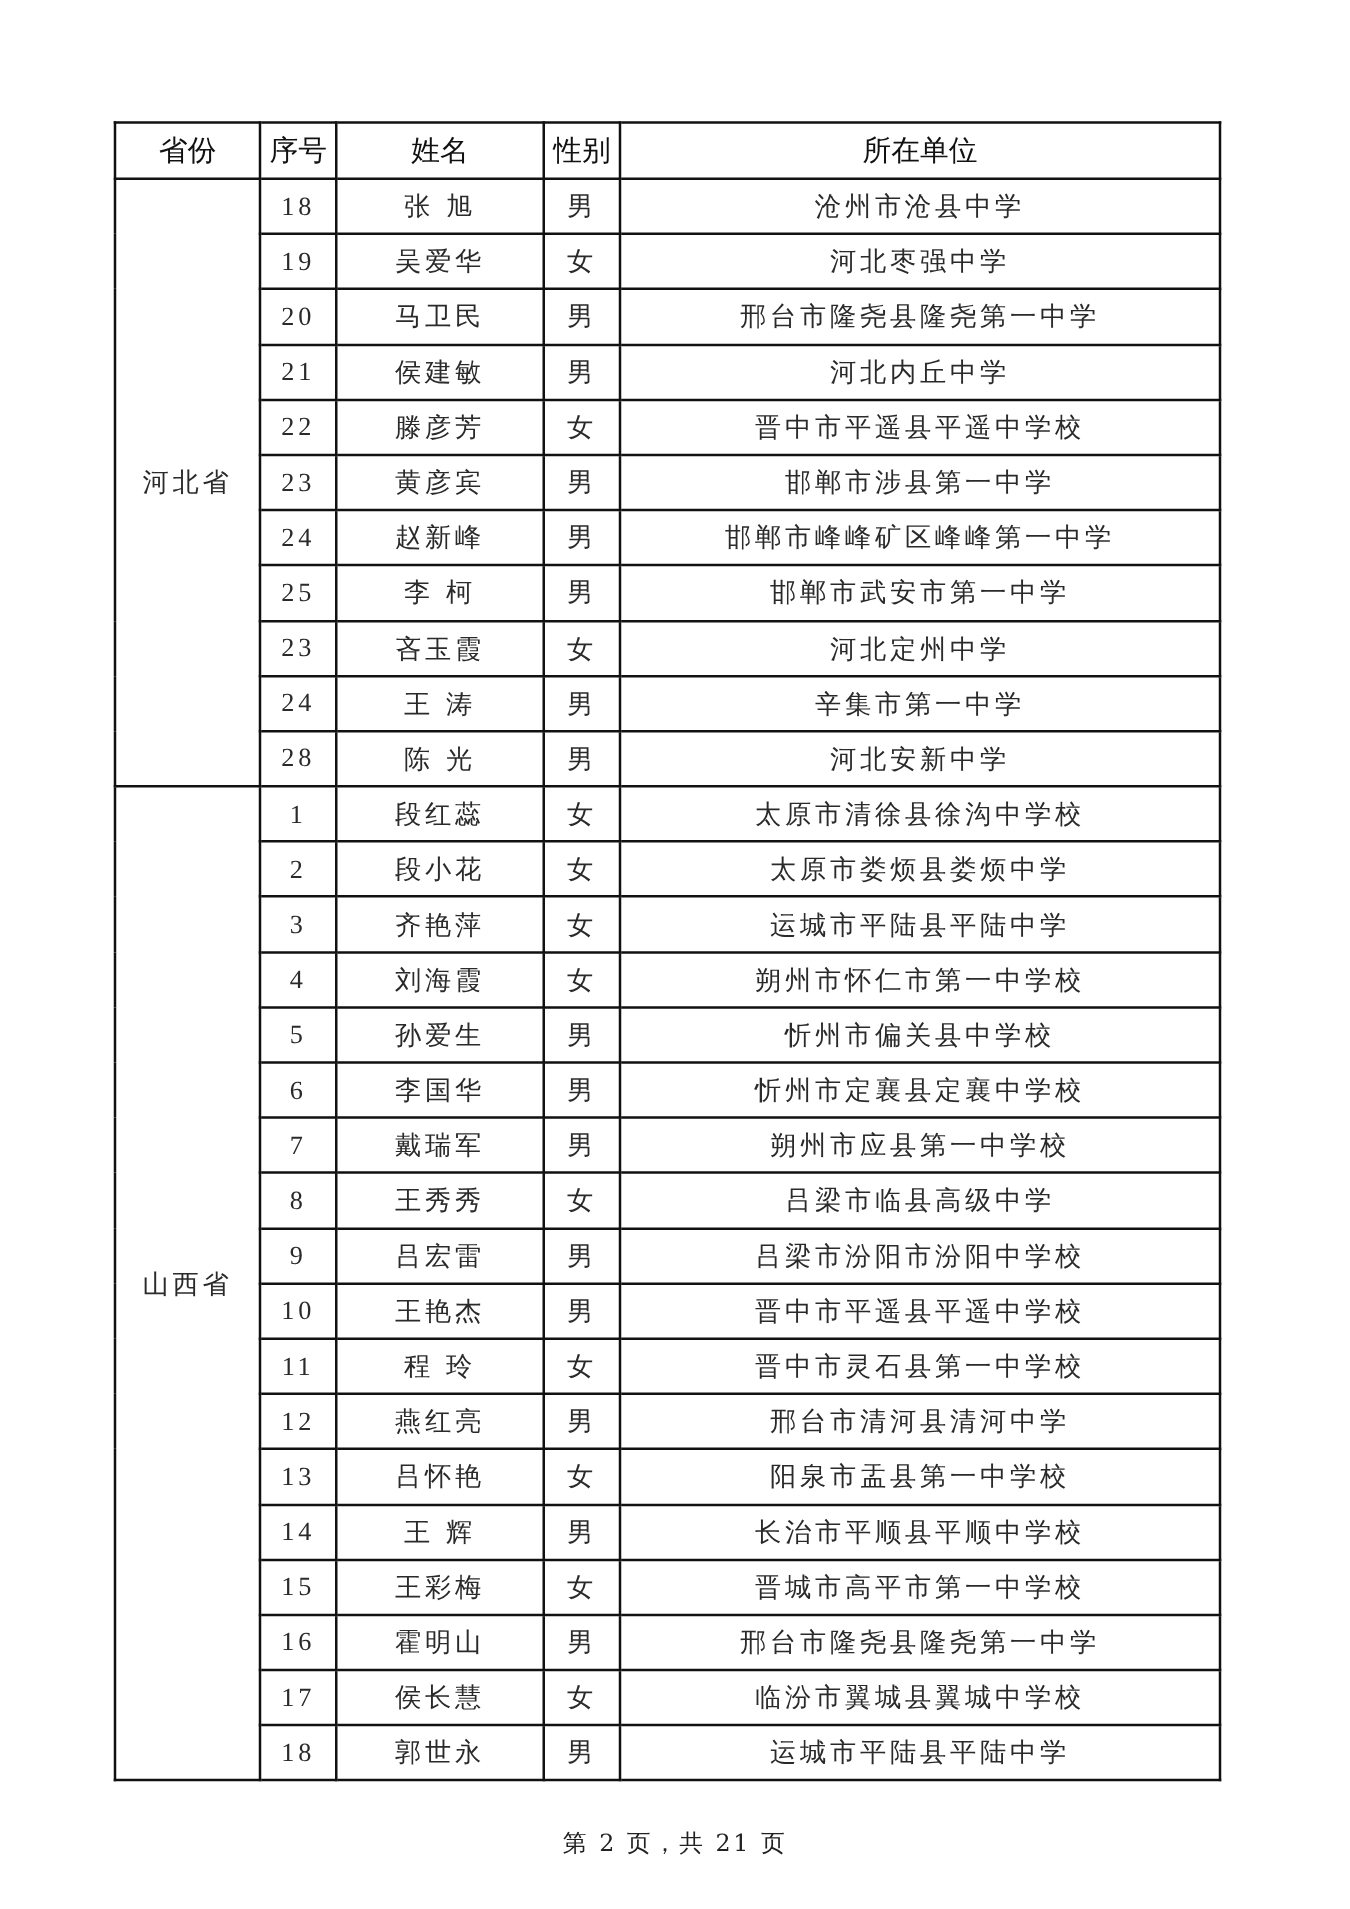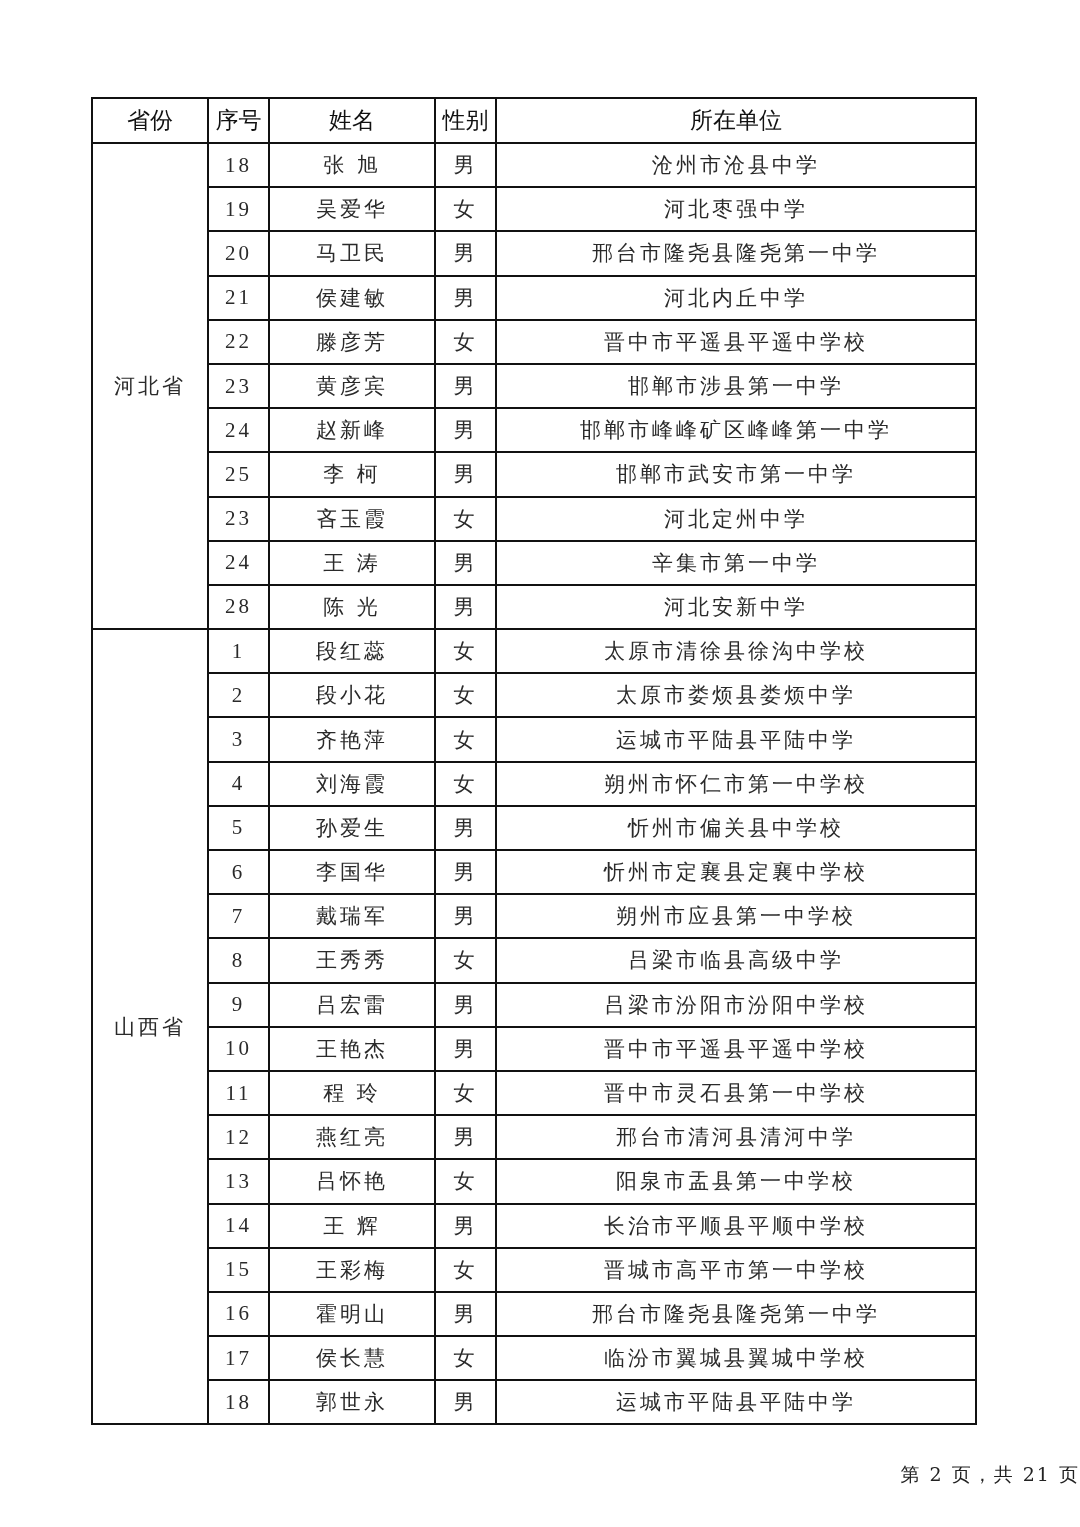--- a/index.html
+++ b/index.html
@@ -15,21 +15,21 @@
   table.roster th {
     height: 43px; font-family: "DejaVu Sans", "Liberation Sans", sans-serif;
     font-weight: normal; font-size: 23px; color: #111;
   }
   table.roster td { height: 42.2px; font-size: 21px; letter-spacing: 3px; color: #2a2a2a; }
   td.num { font-family: "Liberation Serif", serif; font-size: 23px; letter-spacing: 0; color: #111; }
   td.prov { font-size: 21px; letter-spacing: 4px; }
   col.c1 { width: 116px; } col.c2 { width: 61px; } col.c3 { width: 166px; }
   col.c4 { width: 61px; } col.c5 { width: 480px; }
   .footer {
-    position: absolute; top: 1462px; left: 0; width: 1080px; text-align: right;
+    position: absolute; top: 1462px; left: 0; width: 1080px; text-align: center;
     font-size: 19px; letter-spacing: 2px; color: #222;
   }
 </style>
 </head>
 <body>
 
 <table class="roster">
   <colgroup>
     <col class="c1">
       <col class="c2">

